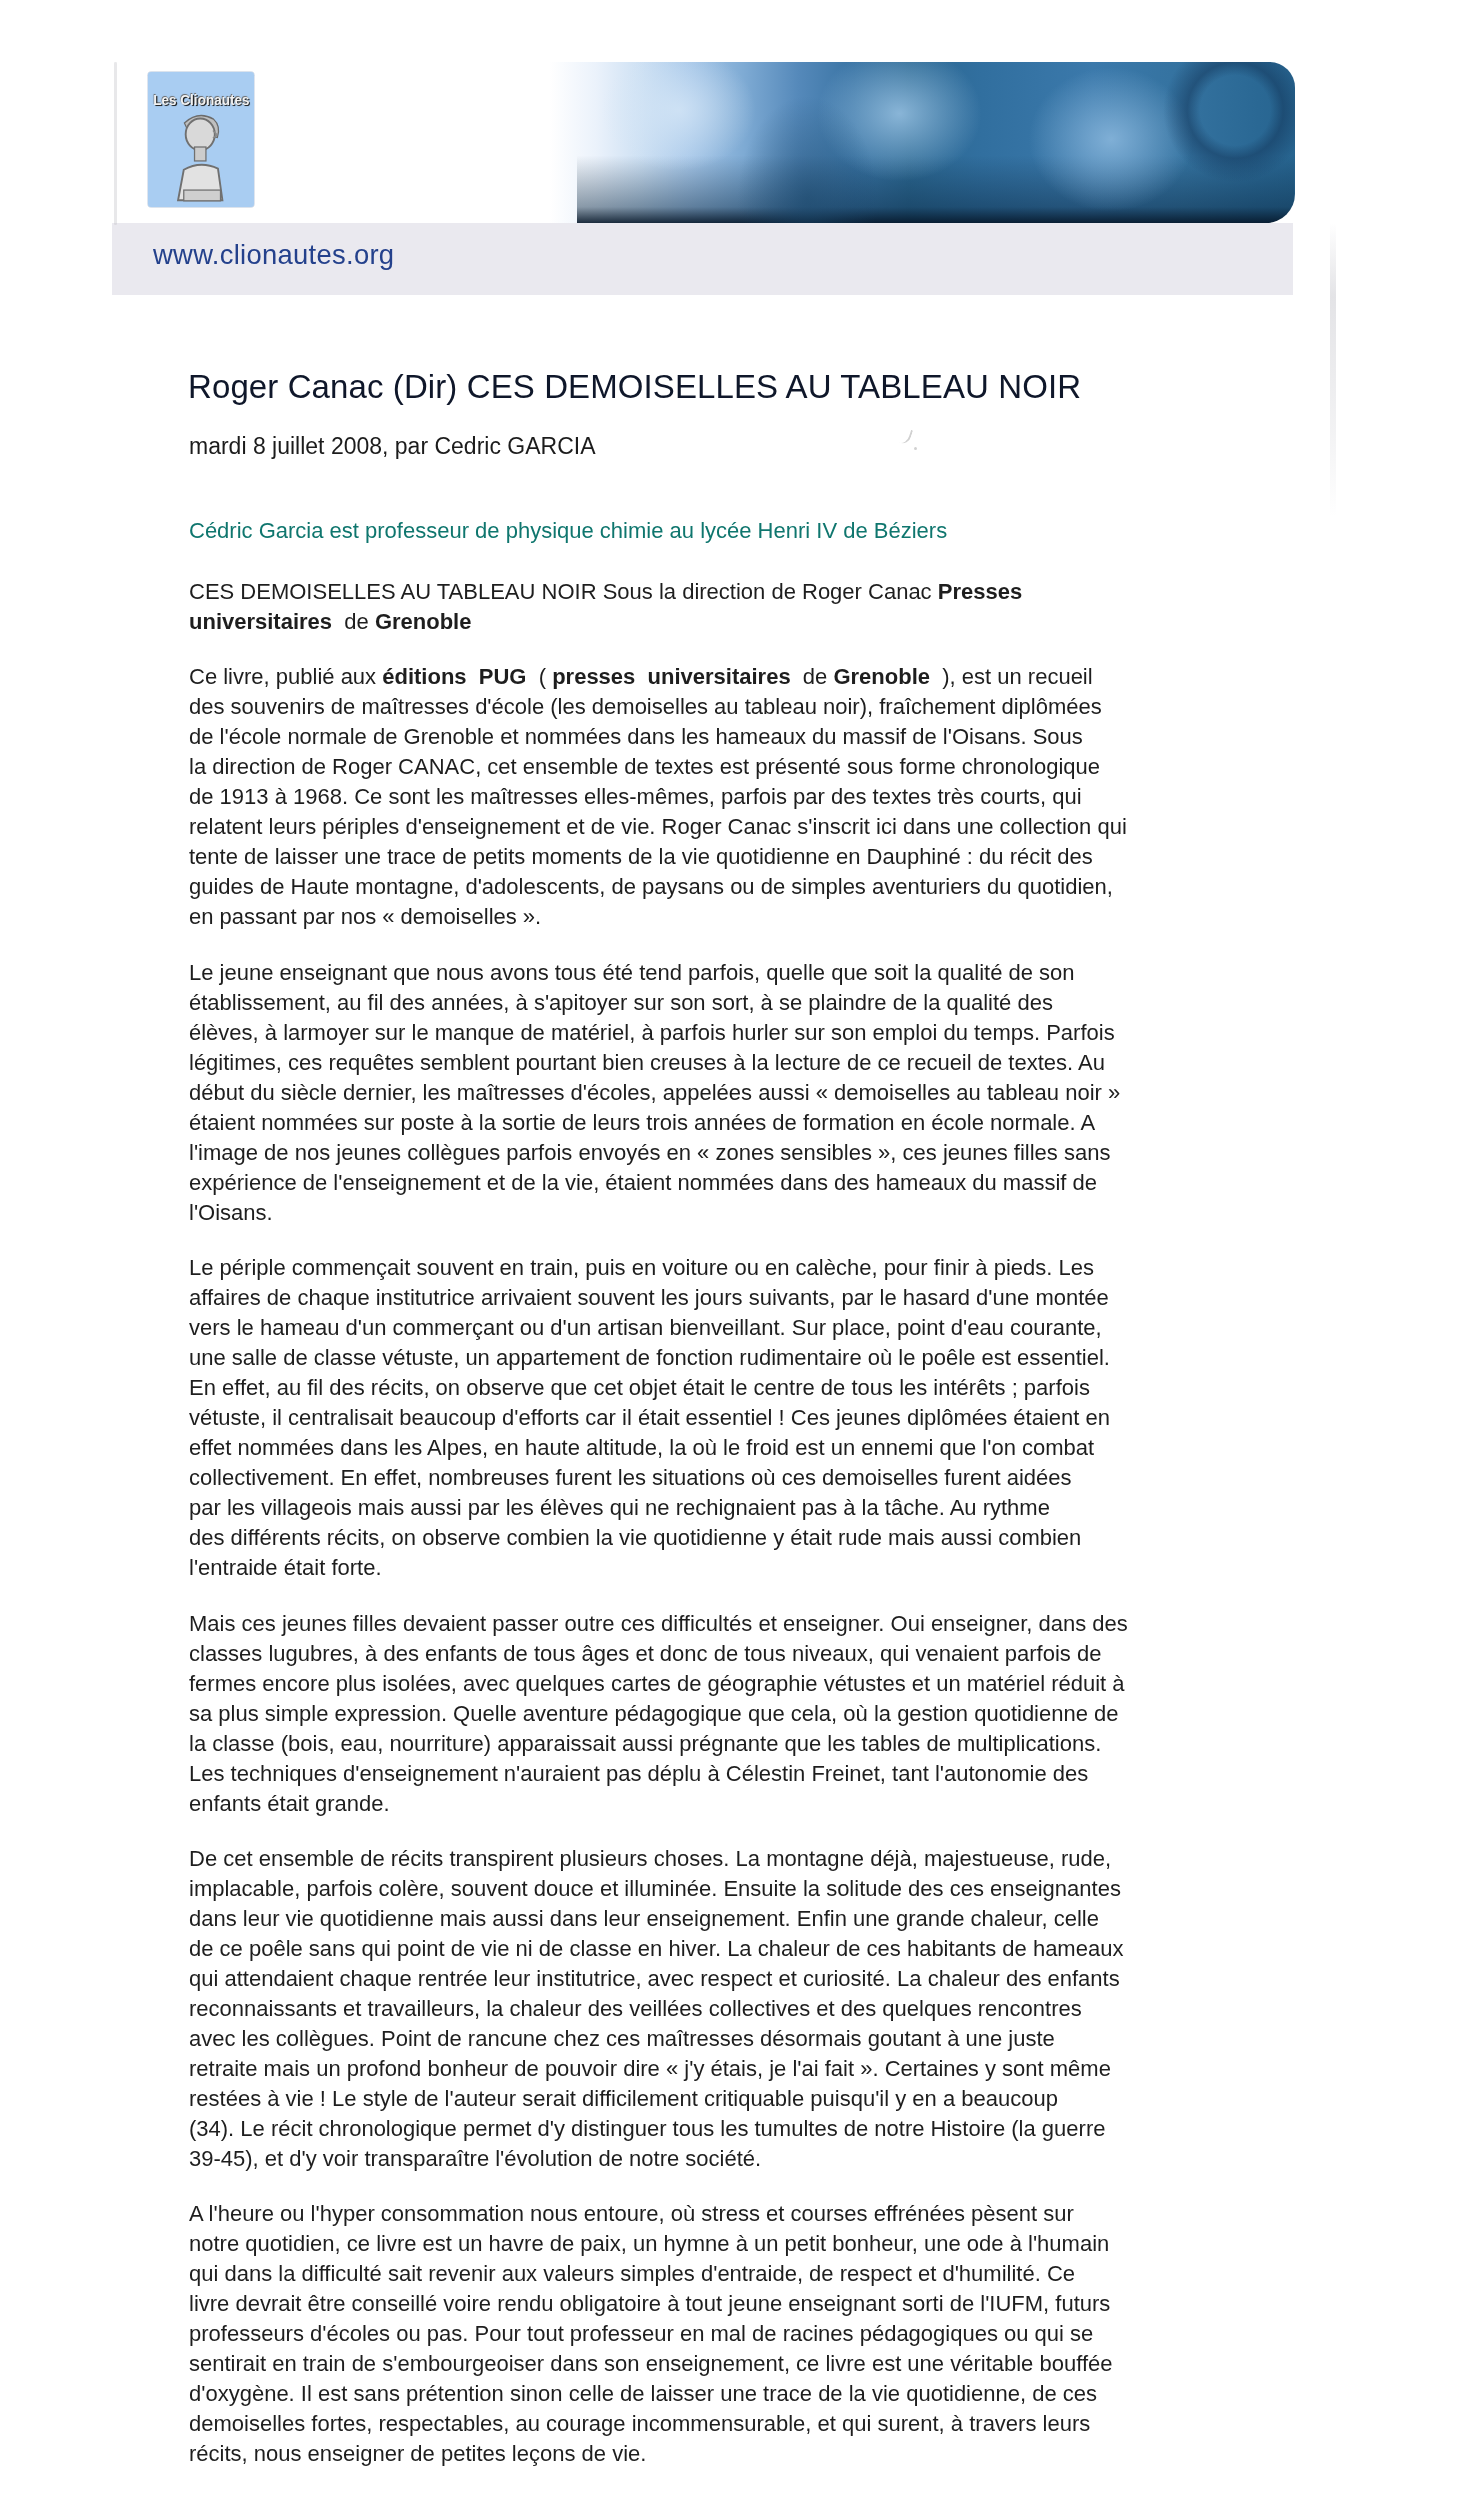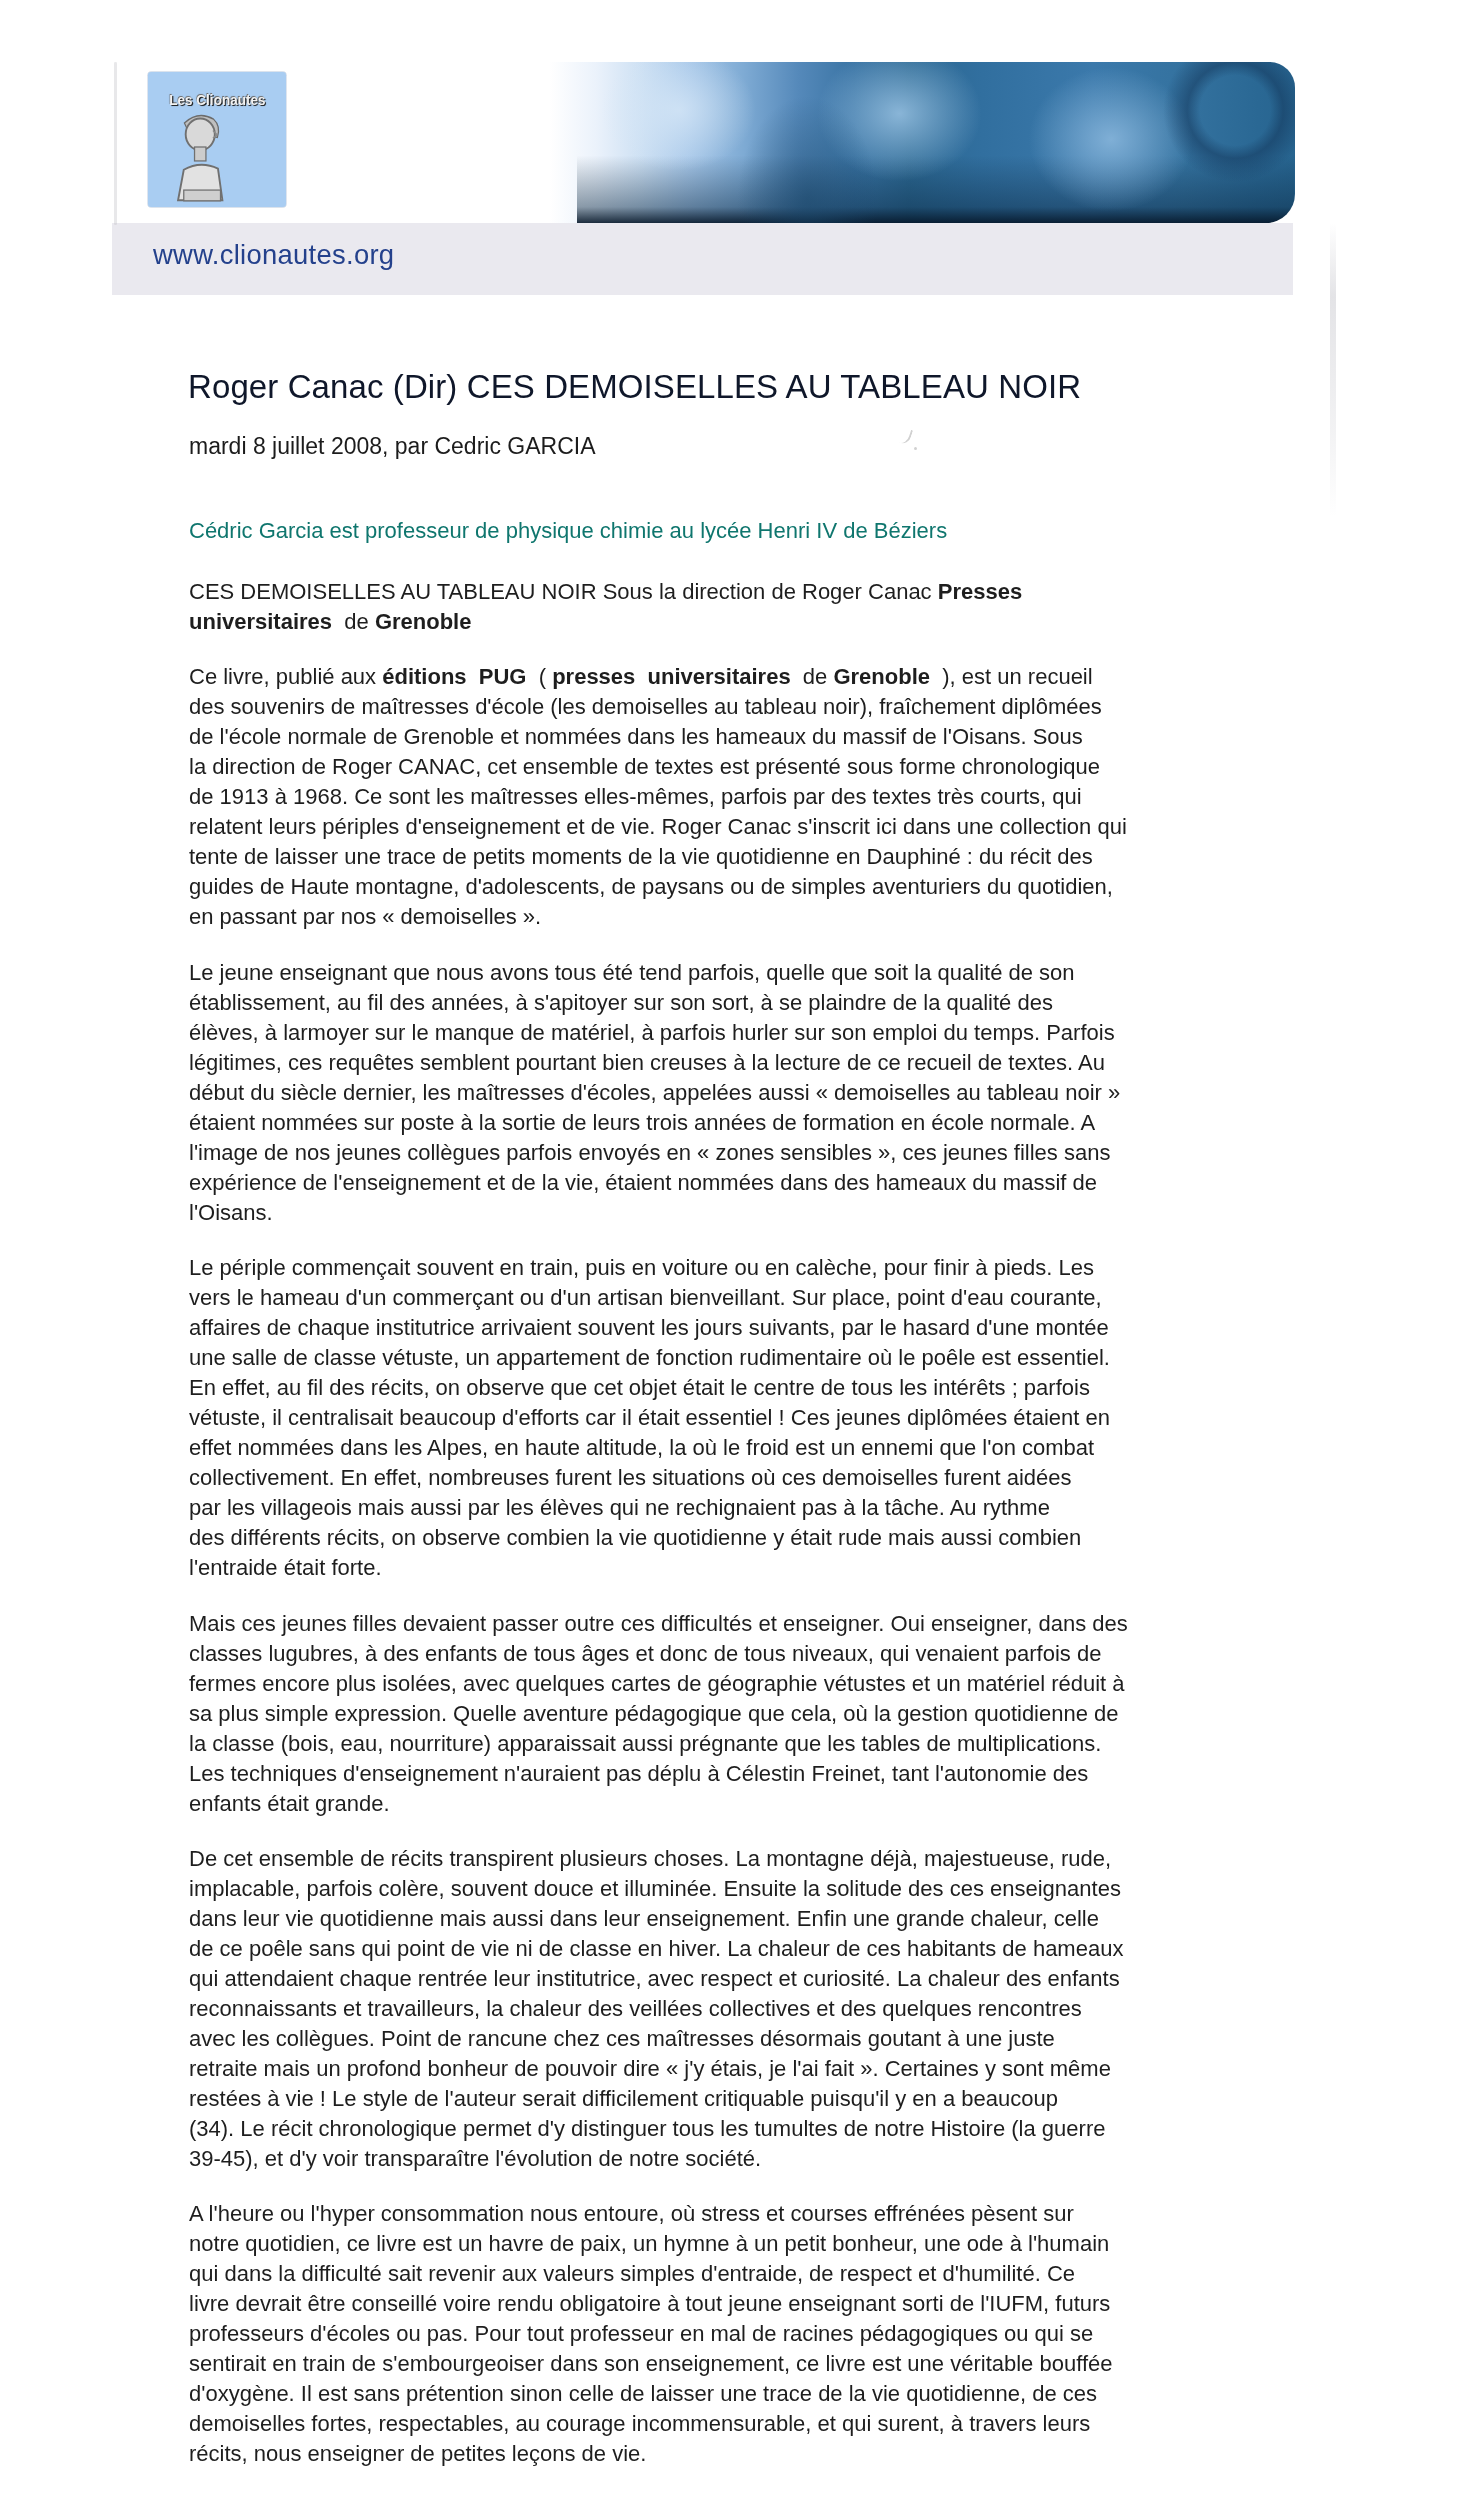--- a/index.html
+++ b/index.html
@@ -9,21 +9,20 @@
     background:#ffffff;
     font-family:"Liberation Sans","DejaVu Sans",sans-serif;
     color:#1e1e1e;
     overflow:hidden;
   }
   
   .logo{
     position:absolute;left:148px;top:72px;width:106px;height:135px;
     background:#a9cdf2;border-radius:3.3px;
     box-shadow:0 0 0 0.7px rgba(120,150,190,.35);
-    padding-left:32px;
   }
   .logo-text{
     position:absolute;top:20px;left:-5.4px;right:-5.4px;
     text-align:center;
     font-size:14.7px;font-weight:700;letter-spacing:0;
     transform:scaleX(.92);
     color:#f2f2f2;
     text-shadow:1.3px 1.3px 0.7px #1c1c1c,-0.7px -0.7px 0.7px #6a6a6a;
     white-space:nowrap;
   }
@@ -141,22 +140,22 @@
         <div class="line"><span>élèves, à larmoyer sur le manque de matériel, à parfois hurler sur son emploi du temps. Parfois</span></div>
         <div class="line"><span>légitimes, ces requêtes semblent pourtant bien creuses à la lecture de ce recueil de textes. Au</span></div>
         <div class="line"><span>début du siècle dernier, les maîtresses d'écoles, appelées aussi « demoiselles au tableau noir »</span></div>
         <div class="line"><span>étaient nommées sur poste à la sortie de leurs trois années de formation en école normale. A</span></div>
         <div class="line"><span>l'image de nos jeunes collègues parfois envoyés en « zones sensibles », ces jeunes filles sans</span></div>
         <div class="line"><span>expérience de l'enseignement et de la vie, étaient nommées dans des hameaux du massif de</span></div>
         <div class="line"><span>l'Oisans.</span></div>
       </div>
       <div class="block">
         <div class="line"><span>Le périple commençait souvent en train, puis en voiture ou en calèche, pour finir à pieds. Les</span></div>
+        <div class="line"><span>affaires de chaque institutrice arrivaient souvent les jours suivants, par le hasard d'une montée</span></div>
         <div class="line"><span>vers le hameau d'un commerçant ou d'un artisan bienveillant. Sur place, point d'eau courante,</span></div>
-        <div class="line"><span>affaires de chaque institutrice arrivaient souvent les jours suivants, par le hasard d'une montée</span></div>
         <div class="line"><span>une salle de classe vétuste, un appartement de fonction rudimentaire où le poêle est essentiel.</span></div>
         <div class="line"><span>En effet, au fil des récits, on observe que cet objet était le centre de tous les intérêts ; parfois</span></div>
         <div class="line"><span>vétuste, il centralisait beaucoup d'efforts car il était essentiel ! Ces jeunes diplômées étaient en</span></div>
         <div class="line"><span>effet nommées dans les Alpes, en haute altitude, la où le froid est un ennemi que l'on combat</span></div>
         <div class="line"><span>collectivement. En effet, nombreuses furent les situations où ces demoiselles furent aidées</span></div>
         <div class="line"><span>par les villageois mais aussi par les élèves qui ne rechignaient pas à la tâche. Au rythme</span></div>
         <div class="line"><span>des différents récits, on observe combien la vie quotidienne y était rude mais aussi combien</span></div>
         <div class="line"><span>l'entraide était forte.</span></div>
       </div>
       <div class="block">

